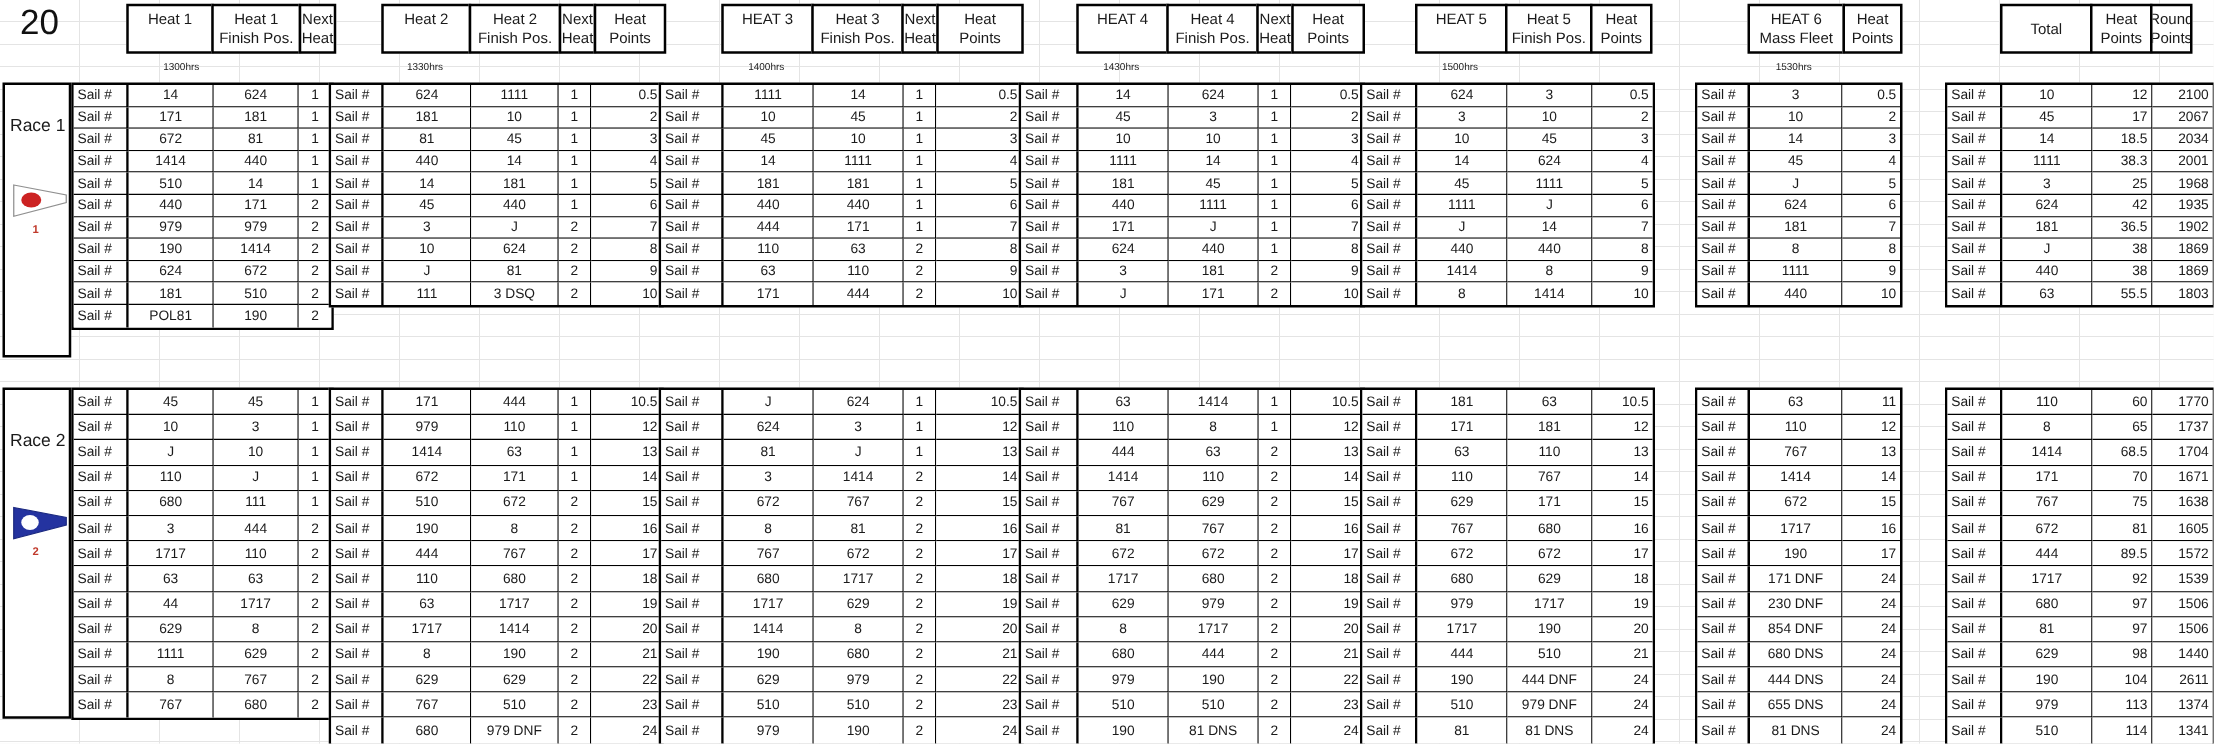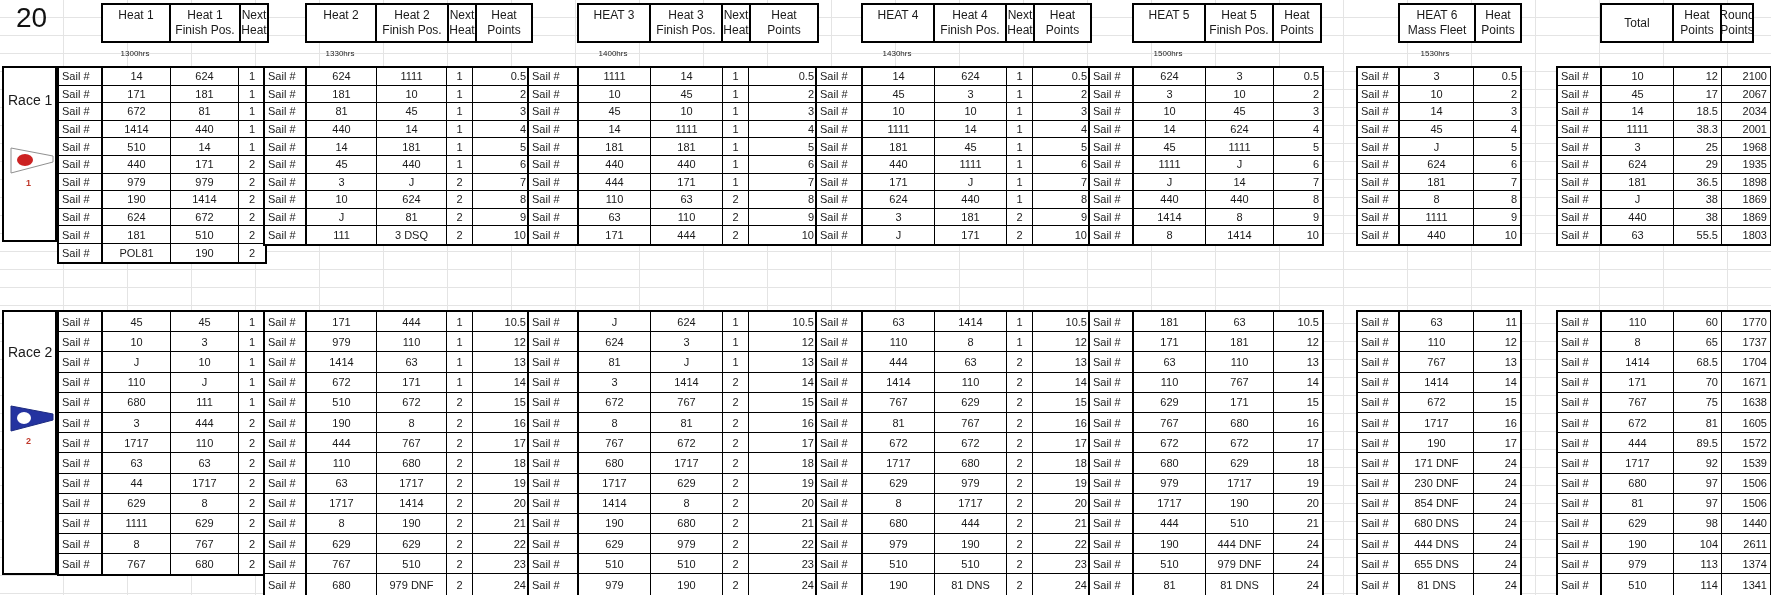--- a/index.html
+++ b/index.html
@@ -150,28 +150,28 @@
     <div class="hcell" style="width:50px">
         <span>Heat</span>
         <span>Points</span>
       </div>
     <div class="hcell" style="width:34px">
         <span>Round</span>
         <span>Points</span>
       </div>
   </div>
 
-  <div class="time" style="left:105px">1300hrs</div>
+  <div class="time" style="left:115px">1300hrs</div>
   <div class="time" style="left:310px">1330hrs</div>
   <div class="time" style="left:583px">1400hrs</div>
   <div class="time" style="left:867px">1430hrs</div>
   <div class="time" style="left:1138px">1500hrs</div>
   <div class="time" style="left:1405px">1530hrs</div>
 
-  <div class="racebox" style="top:66px;height:176px">
+  <div class="racebox" style="top:66px;height:220px">
     <div class="racelabel" style="top:24px">Race 1</div>
     <div class="flagwrap" style="top:78px">
       <svg class="flag1" width="46" height="30" viewBox="0 0 46 30">
         <polygon points="2,2 44,10 44,16 2,27" fill="#ffffff"></polygon>
         <ellipse cx="16" cy="14" rx="8" ry="6" fill="#cc2222"></ellipse>
       </svg>
     </div>
     <div class="flagnum" style="top:110px;left:22px">1</div>
   </div>
 
@@ -478,26 +478,26 @@
       <div class="cell lab">Sail #</div>
       <div class="cell">1111</div>
       <div class="cell r">38.3</div>
       <div class="cell r lc">2001</div>
       <div class="cell lab">Sail #</div>
       <div class="cell">3</div>
       <div class="cell r">25</div>
       <div class="cell r lc">1968</div>
       <div class="cell lab">Sail #</div>
       <div class="cell">624</div>
-      <div class="cell r">29</div>
+      <div class="cell r">42</div>
       <div class="cell r lc">1935</div>
       <div class="cell lab">Sail #</div>
       <div class="cell">181</div>
       <div class="cell r">36.5</div>
-      <div class="cell r lc">1898</div>
+      <div class="cell r lc">1902</div>
       <div class="cell lab">Sail #</div>
       <div class="cell">J</div>
       <div class="cell r">38</div>
       <div class="cell r lc">1869</div>
       <div class="cell lab">Sail #</div>
       <div class="cell">440</div>
       <div class="cell r">38</div>
       <div class="cell r lc">1869</div>
       <div class="cell lab lr">Sail #</div>
       <div class="cell lr">63</div>

